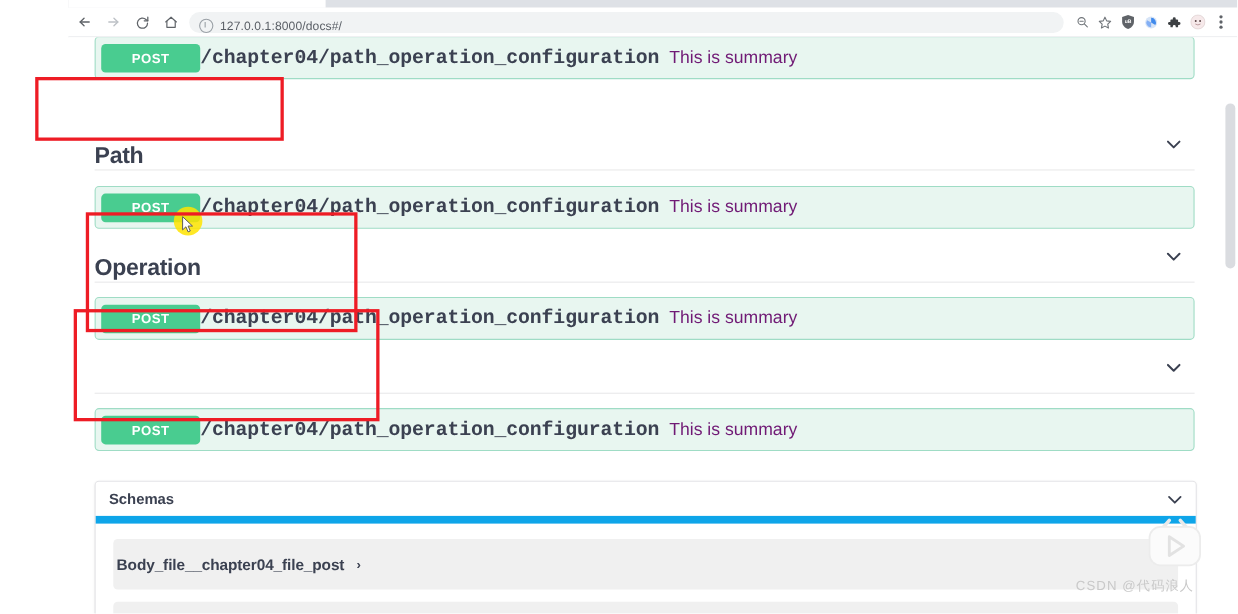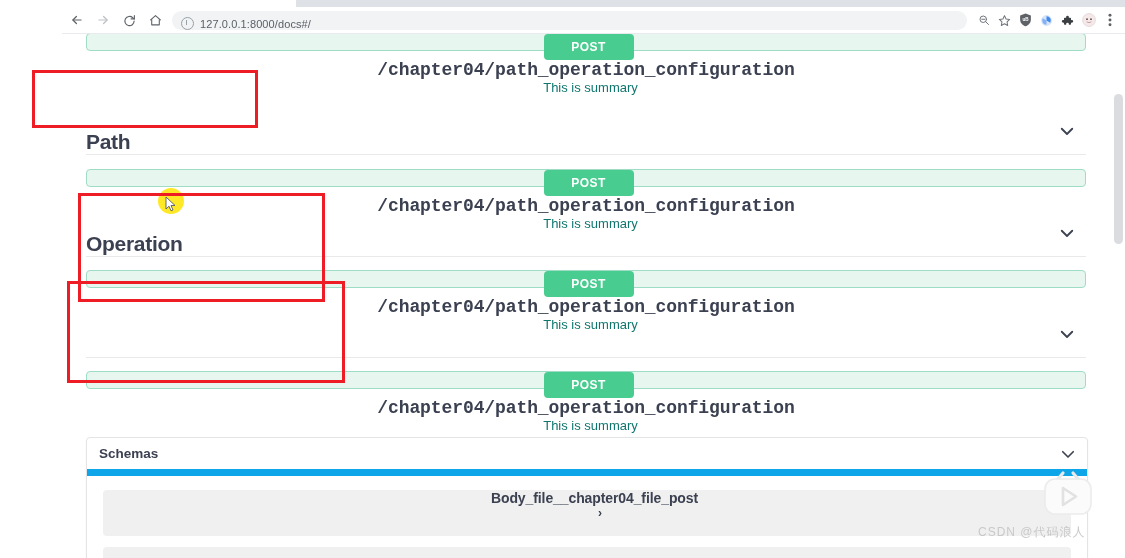--- a/index.html
+++ b/index.html
@@ -85,39 +85,38 @@
   }
   .scrollthumb{
     position:absolute;right:2px;top:60px;width:9px;height:150px;
     background:#dadce0;border-radius:5px;
   }
 
   .wrap{position:absolute;left:24px;top:0;width:1000px;}
 
   
   .op-row{
-    height:18px;margin:0 0 0 0;
+    height:39px;margin:0 0 0 0;
     background:#e8f6f0;border:1px solid #9fdcc5;border-radius:4px;
     display:flex;align-items:center;box-sizing:border-box;
     position:relative;
-    flex-direction:column;
   }
   .op-method{
     width:90px;height:26px;margin-left:5px;
     background:#49cc90;border-radius:4px;color:#ffffff;
     font-size:12px;font-weight:bold;letter-spacing:.4px;
     display:flex;align-items:center;justify-content:center;flex:0 0 auto;
   }
   .op-path{
     font-family:"Liberation Mono", monospace;
     font-size:18px;color:#3b4151;font-weight:bold;letter-spacing:-.1px;
     flex:0 0 auto;
   }
   .op-summary{
-    margin-left:9px;font-size:13px;color:#0f766e;flex:1 1 auto;
+    margin-left:9px;font-size:16px;color:#701a75;flex:1 1 auto;
   }
 
   
   .tag{
     height:48px;display:flex;align-items:flex-end;
     border-bottom:1px solid #e9e9ea;
     position:relative;box-sizing:border-box;
   }
   .tag-title{
     font-size:21px;font-weight:bold;color:#3b4151;letter-spacing:-.3px;
@@ -135,23 +134,22 @@
     position:relative;
   }
   .schemas-head{
     height:38px;display:flex;align-items:center;padding-left:12px;
     border-bottom:7px solid #0ea5e9;box-sizing:border-box;position:relative;
   }
   .schemas-title{font-size:13.5px;font-weight:bold;color:#3b4151;}
   .schemas-body{padding:14px 16px 0 16px;}
   .schema-row{
     height:46px;background:#f0f0f0;border-radius:4px;
-    display:flex;align-items:center;padding-left:15px;box-sizing:border-box;
+    display:flex;align-items:center;padding-left:3px;box-sizing:border-box;
     margin-bottom:11px;
-    flex-direction:column;
   }
   .schema-name{
     font-size:14px;font-weight:bold;color:#3b4151;letter-spacing:-.1px;
   }
   .schema-arrow{margin-left:11px;font-size:12px;color:#3b4151;font-weight:bold;}
 
   
   .annot{
     position:absolute;border:3px solid #ee1c25;box-sizing:border-box;
     pointer-events:none;background:transparent;

